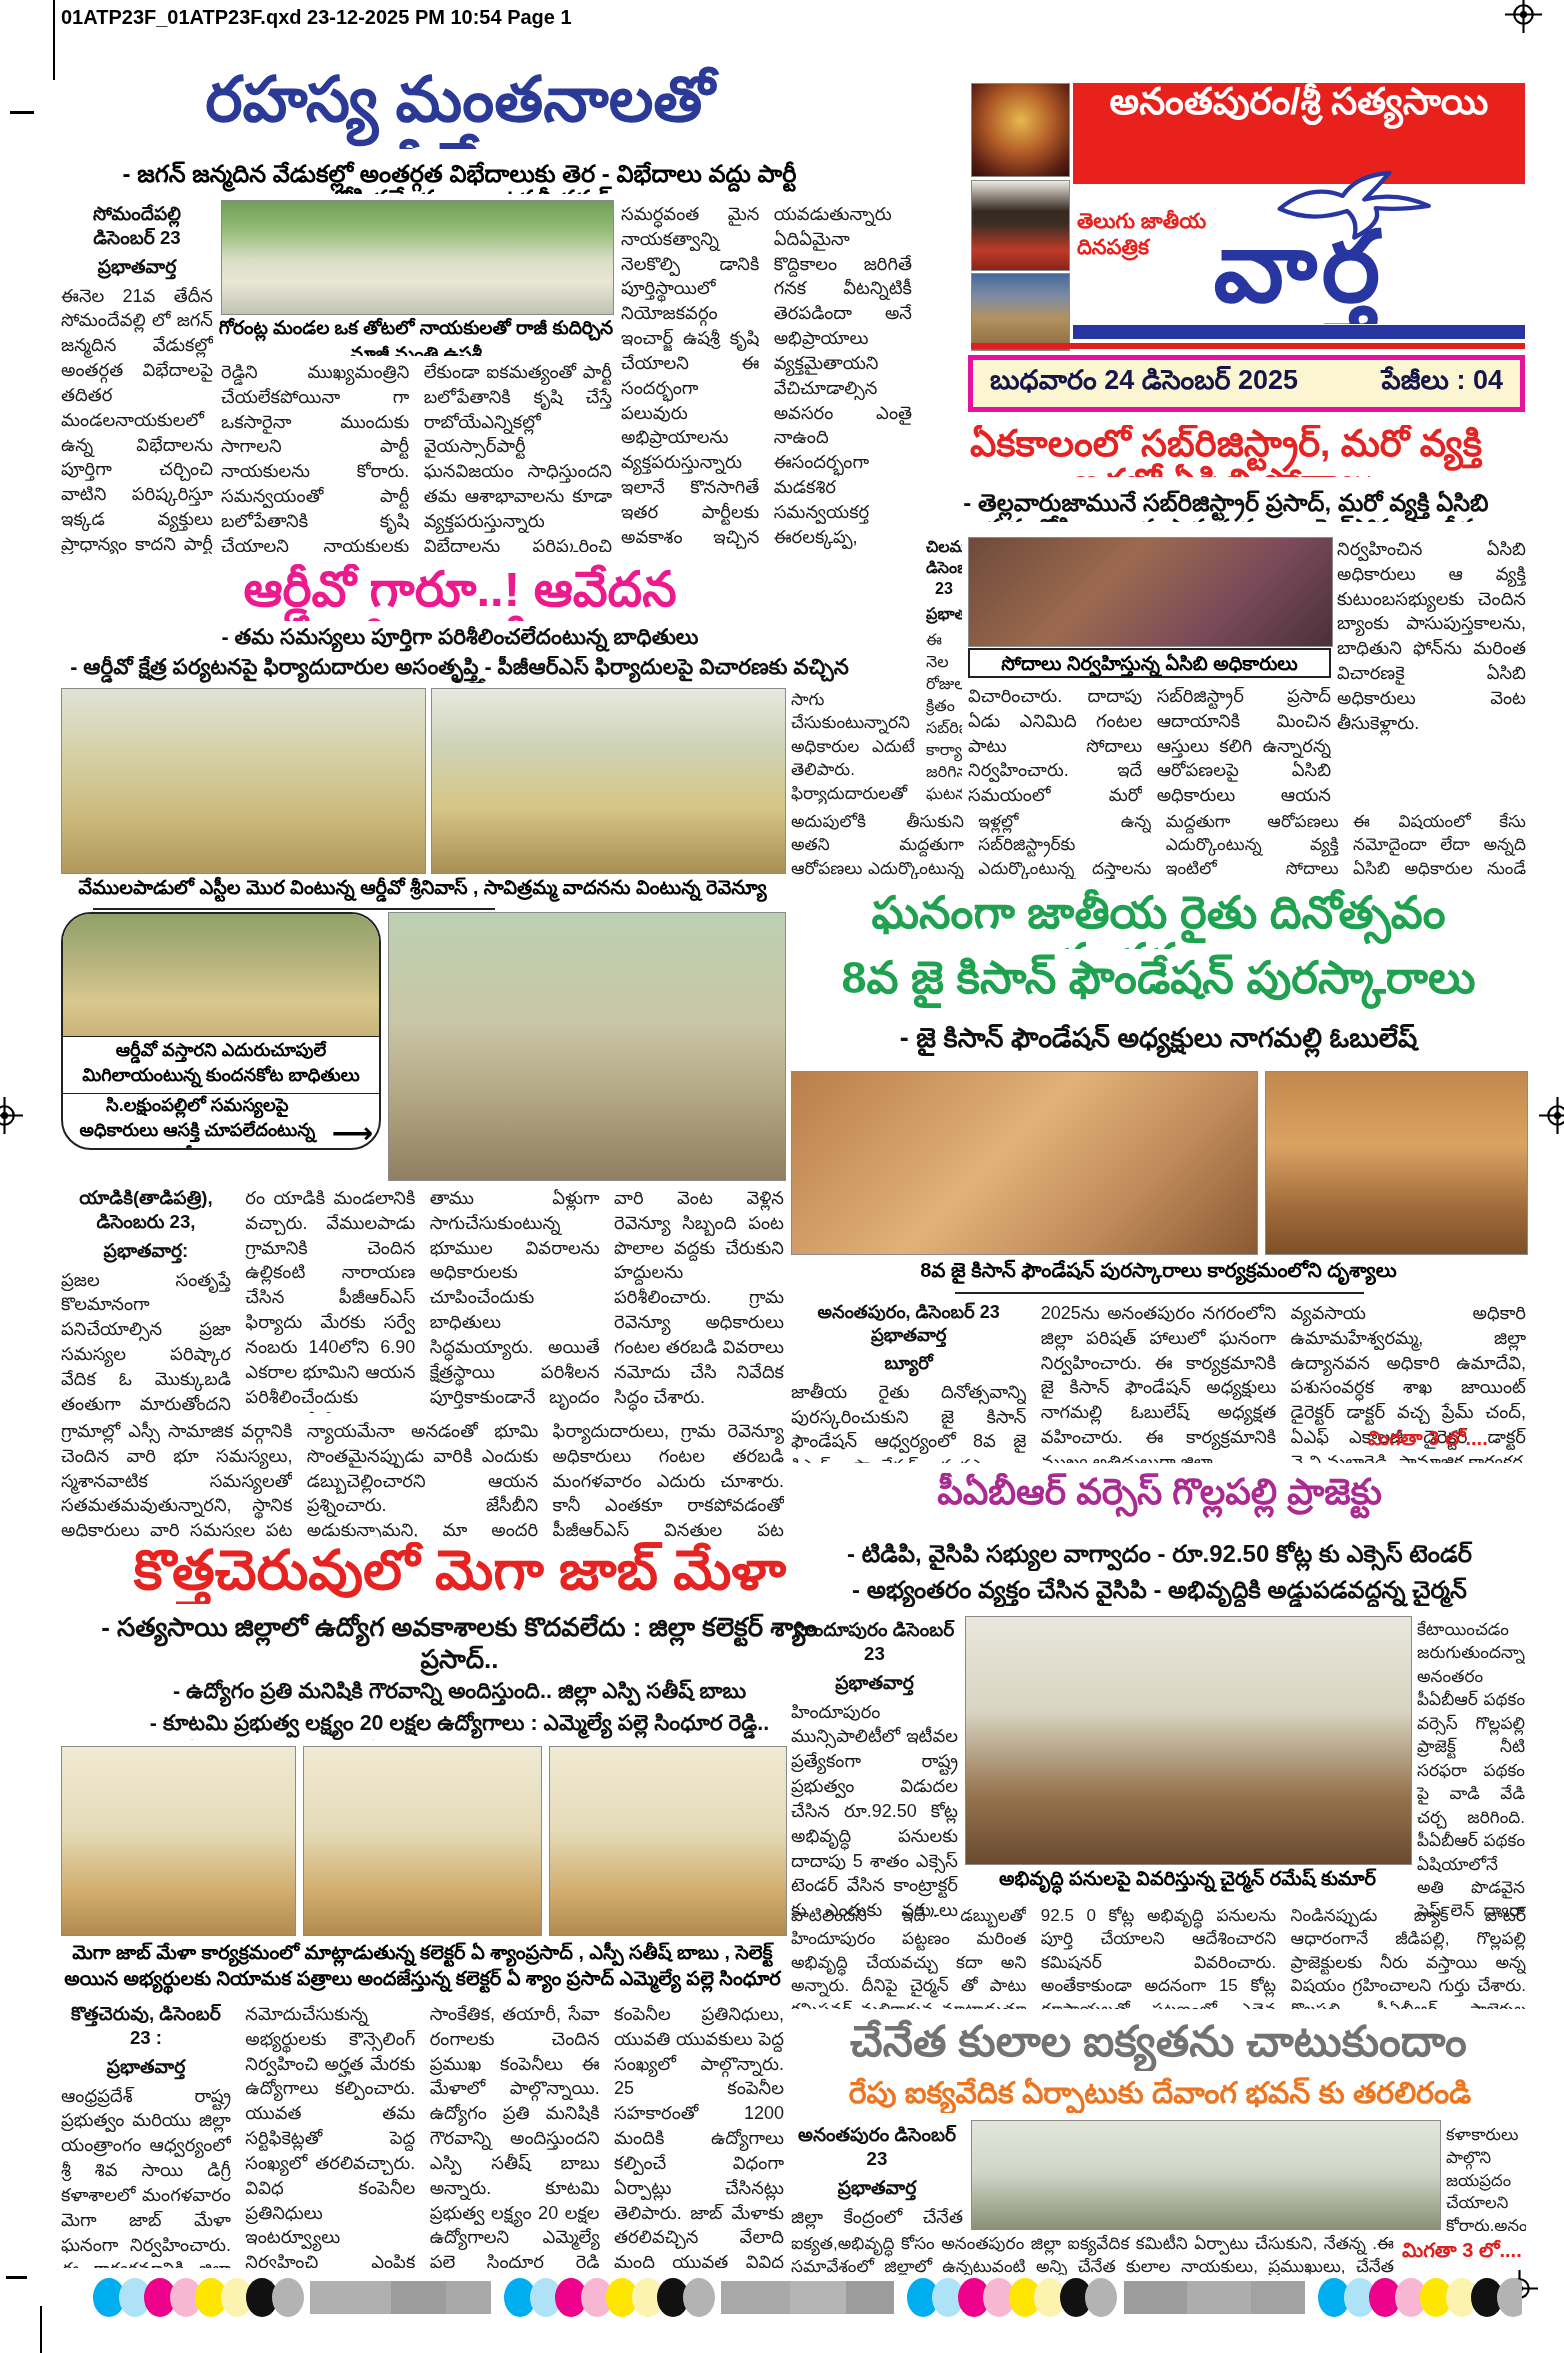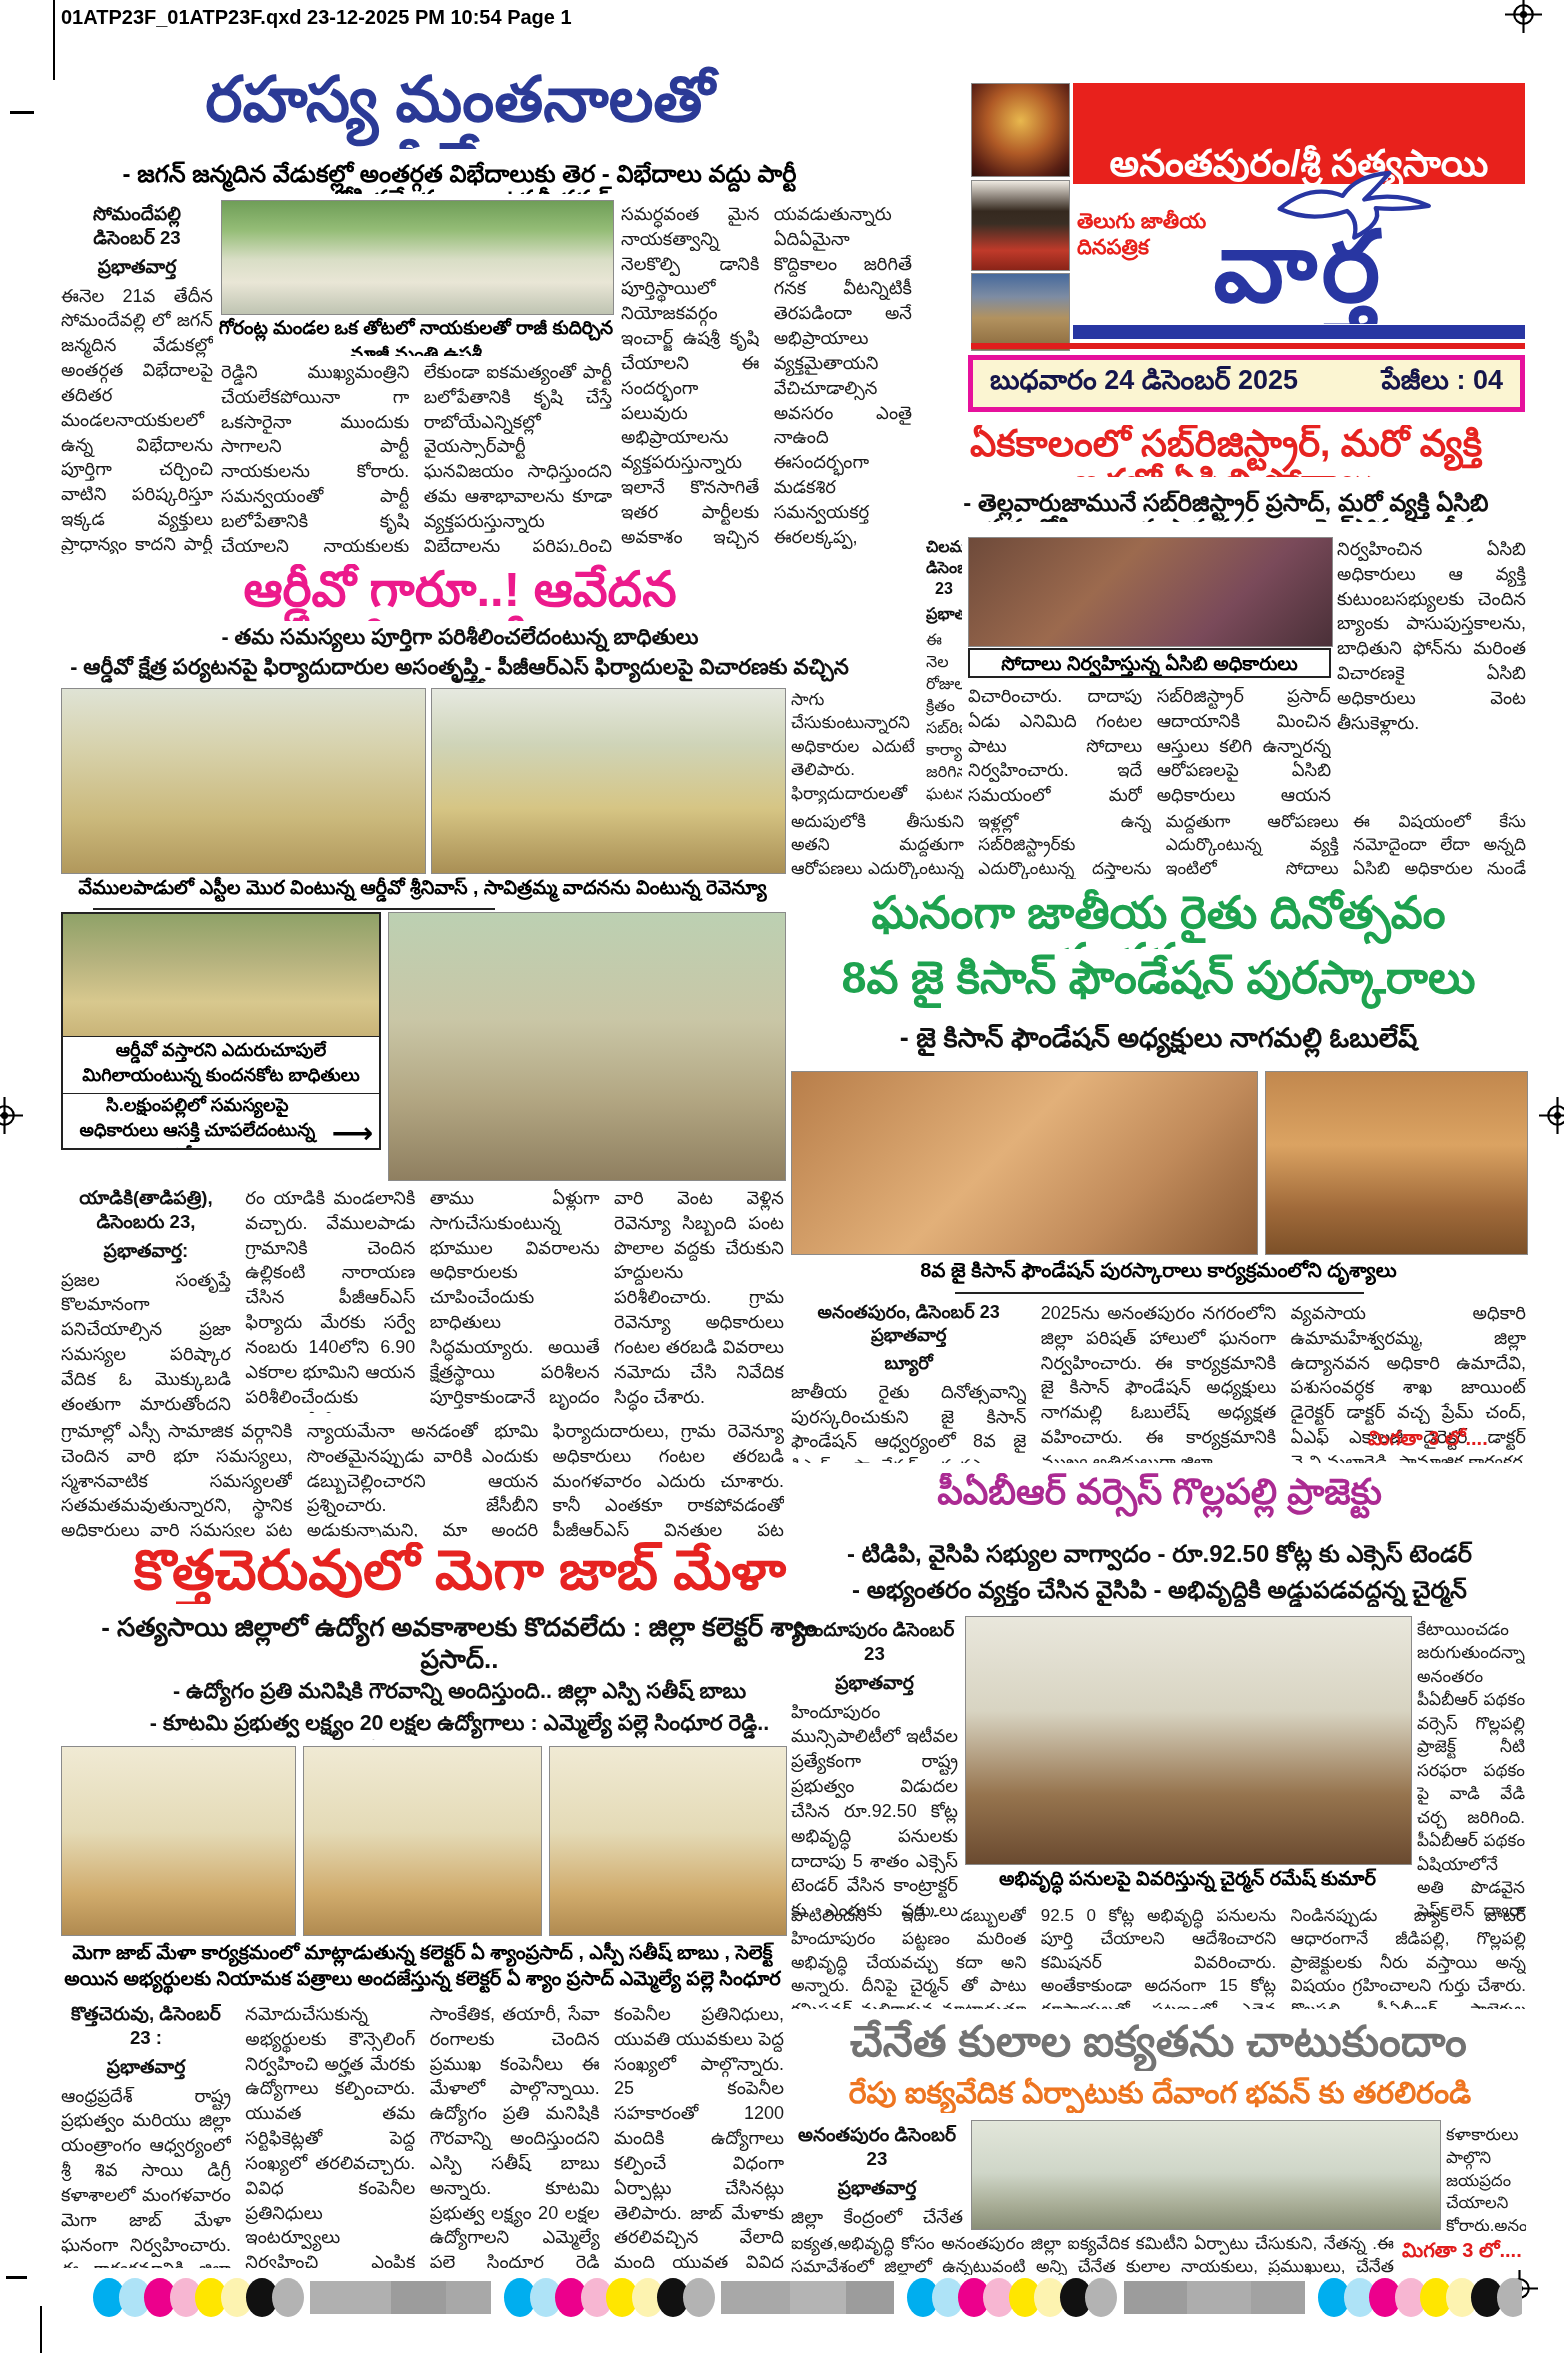--- a/index.html
+++ b/index.html
@@ -64,21 +64,21 @@
     <circle cx="26" cy="26" r="13" fill="none" stroke="#000" stroke-width="3"></circle>
     <line x1="26" y1="0" x2="26" y2="52" stroke="#000" stroke-width="3"></line>
     <line x1="0" y1="26" x2="52" y2="26" stroke="#000" stroke-width="3"></line>
     <circle cx="26" cy="26" r="5" fill="#000"></circle>
   </svg>
 
   <div class="c photo ph-deity" style="left:971px;top:83px;width:97px;height:92px;"></div>
   <div class="c photo ph-baba" style="left:971px;top:180px;width:97px;height:89px;"></div>
   <div class="c photo ph-nandi" style="left:971px;top:273px;width:97px;height:76px;"></div>
 
-  <div class="c" style="left:1073px;top:83px;width:452px;height:101px;background:#e8211c;display:flex;align-items:flex-end;justify-content:center;">
+  <div class="c" style="left:1073px;top:83px;width:452px;height:101px;background:#e8211c;display:flex;align-items:flex-start;justify-content:center;">
     <div class="hl" style="color:#fff;font-size:37px;width:100%;">అనంతపురం/శ్రీ సత్యసాయి</div>
   </div>
   <div class="c" style="left:1077px;top:208px;width:194px;height:60px;color:#e8211c;font-weight:bold;font-size:21px;line-height:1.25;">తెలుగు జాతీయ దినపత్రిక</div>
   <svg class="c" style="left:1271px;top:167px;" width="165" height="75" viewBox="0 0 230 104">
     <path d="M12 58 Q55 22 100 40 Q118 12 165 8 Q146 30 130 45 Q175 34 220 54 Q180 60 146 57 Q156 78 116 98 Q122 74 106 61 Q55 78 12 58 Z" fill="#fff" stroke="#2836a2" stroke-width="6" stroke-linejoin="round"></path>
   </svg>
   <div class="c hl" style="left:1073px;top:215px;width:452px;height:109px;color:#2836a2;font-size:99px;letter-spacing:4.3px;">వార్త</div>
   <div class="c" style="left:1073px;top:325px;width:452px;height:14.4px;background:#2836a2;"></div>
   <div class="c" style="left:971px;top:343px;width:554px;height:5.7px;background:#e11d1d;"></div>
 
@@ -109,21 +109,21 @@
   <div class="c hl" style="left:101px;top:564px;width:718px;height:57px;color:#ec1a8c;font-size:49px;">ఆర్డీవో గారూ..! ఆవేదన ఆలకించినట్లేనా..?</div>
   <div class="c hl" style="left:144px;top:626px;width:632px;height:26px;font-size:21.5px;">- తమ సమస్యలు పూర్తిగా పరిశీలించలేదంటున్న బాధితులు</div>
   <div class="c hl" style="left:68px;top:656px;width:783px;height:27px;font-size:21.5px;">- ఆర్డీవో క్షేత్ర పర్యటనపై ఫిర్యాదుదారుల అసంతృప్తి - పీజీఆర్ఎస్ ఫిర్యాదులపై విచారణకు వచ్చిన ఆర్డీవో</div>
 
   <div class="c photo ph-field" style="left:61px;top:688px;width:363px;height:184px;"></div>
   <div class="c photo ph-field2" style="left:431px;top:688px;width:353px;height:184px;"></div>
   <div class="c bt" style="left:791px;top:688px;width:124px;height:116px;font-size:17px;">సాగు చేసుకుంటున్నారని అధికారుల ఎదుటే తెలిపారు. ఫిర్యాదుదారులతో వాంగ్మూలం తీసుకొని నివేదిక తయారు చేయాలని</div>
   <div class="c cap" style="left:61px;top:876px;width:723px;height:30px;font-size:19.4px;">వేములపాడులో ఎస్టీల మొర వింటున్న ఆర్డీవో శ్రీనివాస్ , సావిత్రమ్మ వాదనను వింటున్న రెవెన్యూ అధికారులు</div>
   <div class="c" style="left:93px;top:908px;width:402px;height:2.2px;background:#222;"></div>
 
-  <div class="c capbox" style="left:61px;top:912px;width:320px;height:238px;box-sizing:border-box;">
+  <div class="c capbox" style="left:61px;top:912px;width:320px;height:238px;box-sizing:border-box;border-radius:30px;">
     <div class="photo ph-grass" style="width:100%;height:122px;border:none;border-bottom:1.4px solid #222;"></div>
     <div class="cap" style="font-size:18px;padding:2.9px 5.7px;">ఆర్డీవో వస్తారని ఎదురుచూపులే మిగిలాయంటున్న కుందనకోట బాధితులు</div>
     <div class="cap" style="font-size:18px;padding:1.4px 5.7px;border-top:1.4px solid #222;display:flex;align-items:center;gap:5.7px;justify-content:center;">
       <span>సి.లక్షుంపల్లిలో సమస్యలపై అధికారులు ఆసక్తి చూపలేదంటున్న ఎస్పీలు</span>
       <span style="font-size:29px;">⟶</span>
     </div>
   </div>
   <div class="c photo ph-people" style="left:388px;top:912px;width:396px;height:267px;"></div>
 
   <div class="c cols" style="left:61px;top:1186px;width:723px;height:227px;">

